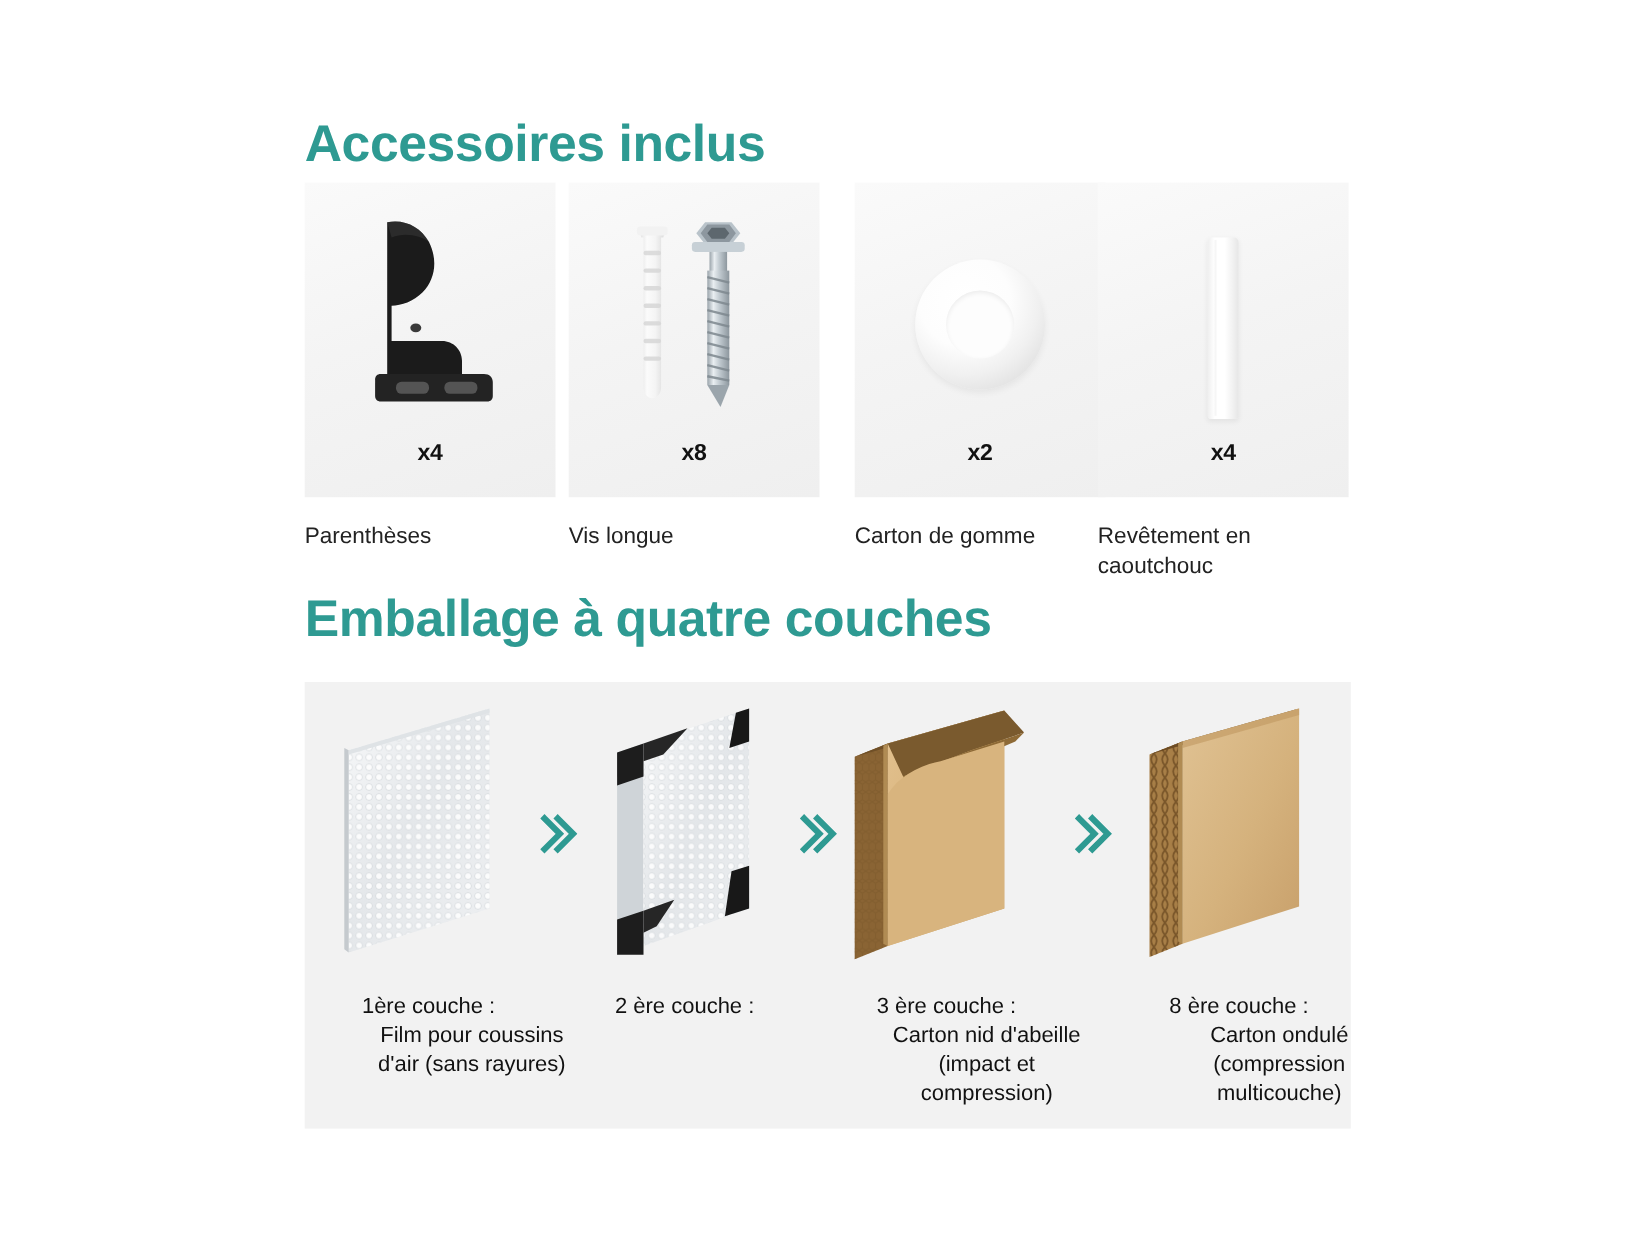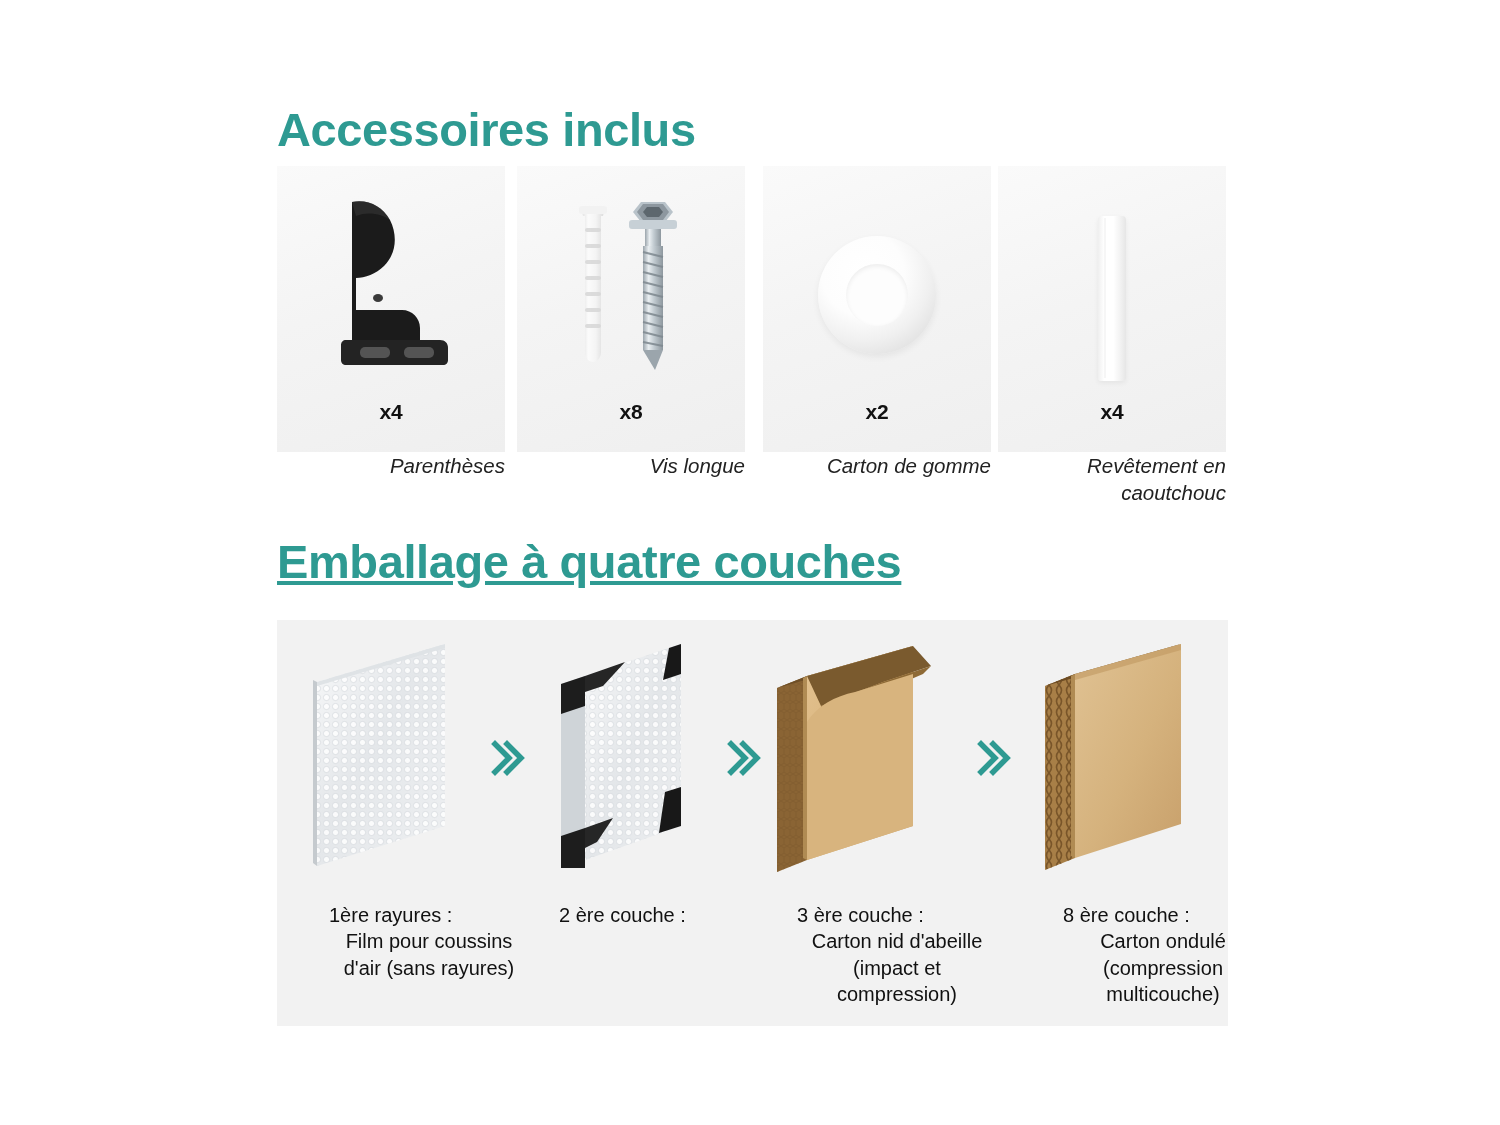--- a/index.html
+++ b/index.html
@@ -27,38 +27,38 @@
   .heading {
     position: absolute;
     font-size: 47px;
     font-weight: 700;
     color: #2e9a92;
     letter-spacing: -0.4px;
     white-space: nowrap;
     line-height: 1;
   }
   #heading-accessories { left: 277px; top: 86px; margin-top: 20px; }
-  #heading-packaging   { left: 277px; top: 538px; text-decoration: underline; }
+  #heading-packaging   { left: 277px; top: 538px; }
 
   
   #accessories-row {
     position: absolute;
     left: 277px;
     top: 166px;
     width: 948px;
     height: 360px;
   }
   .acc-item {
     position: absolute;
     top: 0;
     width: 228px;
   }
   .acc-item:nth-child(1) { left: 0px; }
   .acc-item:nth-child(2) { left: 240px; }
-  .acc-item:nth-child(3) { left: 486px; }
+  .acc-item:nth-child(3) { left: 500px; }
   .acc-item:nth-child(4) { left: 721px; }
 
   .acc-card {
     position: relative;
     width: 228px;
     height: 286px;
     background: linear-gradient(160deg, #fafafa 0%, #f4f4f4 45%, #efefef 100%);
     overflow: hidden;
   }
   .acc-figure {
@@ -72,27 +72,27 @@
     left: 0;
     bottom: 28px;
     width: 228px;
     text-align: center;
     font-size: 21px;
     font-weight: 700;
     color: #111;
     letter-spacing: -0.3px;
   }
   .acc-label {
+    margin-top: 22px;
     width: 228px;
-    text-align: right;
+    text-align: left;
     font-size: 20.5px;
     font-weight: 400;
     color: #222;
     line-height: 1.33;
-    font-style: italic;
   }
 
   
   .bracket-svg { display:block; margin: 26px auto 0; }
 
   
   .screws-svg { display:block; margin: 28px auto 0; }
 
   
   .ring-wrap {
@@ -308,21 +308,21 @@
               <circle cx="4.5" cy="4.5" r="3.1" fill="none" stroke="#c9ced3" stroke-width="0.6"></circle>
             </pattern>
           </defs>
           <polygon points="22,52 150,14 150,196 22,236" fill="url(#gBub)"></polygon>
           <polygon points="22,52 150,14 150,196 22,236" fill="url(#pBub)" opacity="0.85"></polygon>
           <polygon points="18,50 22,52 22,236 18,233" fill="#c5cace"></polygon>
           <polygon points="22,52 150,14 150,18 22,56" fill="#dfe3e6"></polygon>
         </svg>
       </div>
       <div class="pack-text">
-        <span class="t-title">1ère rayures :</span>
+        <span class="t-title">1ère couche :</span>
         <span class="t-desc">Film pour coussins d'air (sans rayures)</span>
       </div>
     </div>
 
     <div class="pack-step">
       <div class="pack-figure">
         <svg width="218" height="250" viewBox="0 0 218 250">
           <defs>
             <linearGradient id="gBub2" x1="0" y1="0" x2="1" y2="1">
               <stop offset="0%" stop-color="#f6f7f8"></stop>

